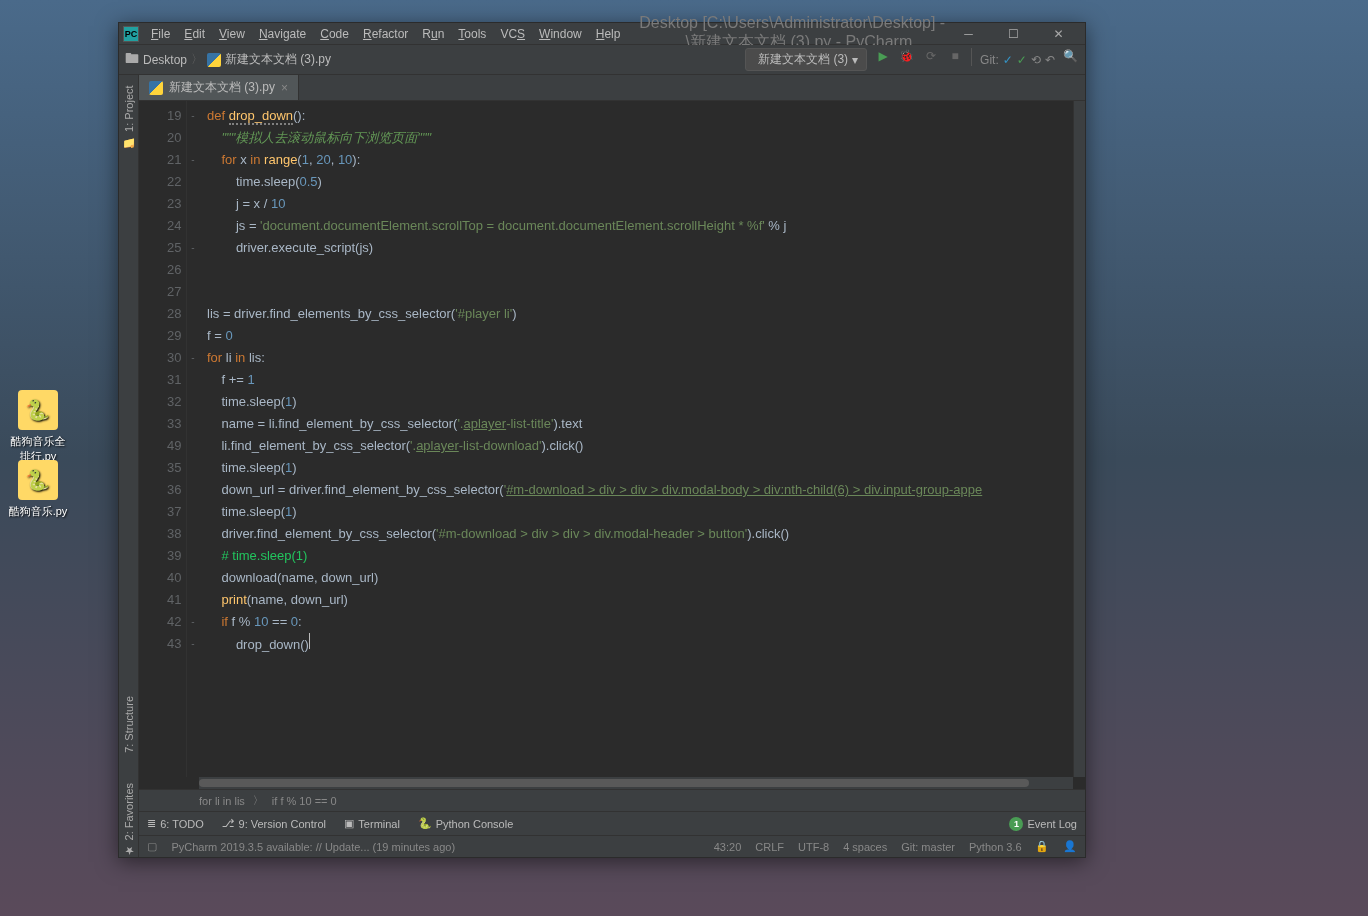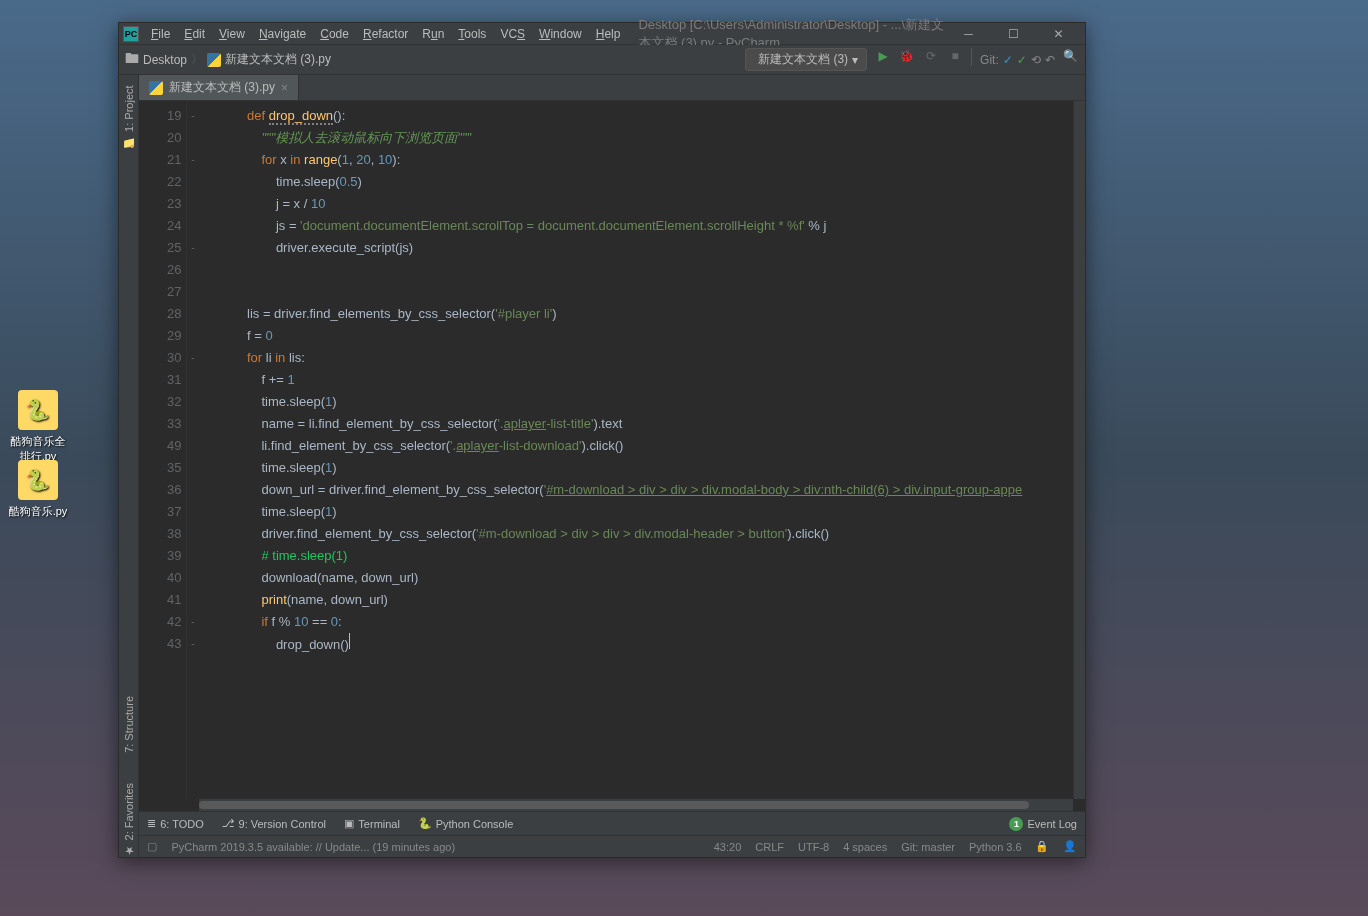--- a/index.html
+++ b/index.html
@@ -5,21 +5,21 @@
 * { margin: 0; padding: 0; box-sizing: border-box; font-family: 'Segoe UI', Arial, sans-serif; }
 body { width: 1368px; height: 916px; background: linear-gradient(180deg, #4a6a8a 0%, #3a4a5a 50%, #5a4a5a 100%); overflow: hidden; position: relative; }
 .desktop-icon { position: absolute; width: 60px; text-align: center; color: #fff; font-size: 11px; text-shadow: 1px 1px 2px #000; }
 .desktop-icon .icon-img { width: 40px; height: 40px; margin: 0 auto 4px; background: #ffd966; border-radius: 4px; display:flex; align-items:center; justify-content:center; font-size: 20px; }
 .window { position: absolute; left: 118px; top: 22px; width: 968px; height: 836px; background: #3c3f41; border: 1px solid #2b2b2b; box-shadow: 0 4px 20px rgba(0,0,0,0.5); display: flex; flex-direction: column; font-size: 12px; color: #bbb; }
 .titlebar { height: 22px; background: #3c3f41; display: flex; align-items: center; padding: 0 4px; border-bottom: 1px solid #323232; }
 .app-icon { width: 16px; height: 16px; background: #21a0a0; border: 1px solid #555; margin-right: 6px; display:flex; align-items:center; justify-content:center; font-size:9px; font-weight:bold; color:#000; }
 .menus { display: flex; gap: 2px; justify-content: center; }
 .menu-item { padding: 2px 6px; cursor: default; }
 .menu-item u { text-decoration: underline; }
-.title-text { margin-left: 12px; color: #7a7a7a; font-size: 13px; flex: 1; }
+.title-text { margin-left: 12px; color: #7a7a7a; font-size: 16px; flex: 1; text-align: center; }
 .win-controls { display: flex; gap: 0; }
 .win-btn { width: 45px; height: 20px; display: flex; align-items: center; justify-content: center; color: #aaa; cursor: default; font-size: 12px; }
 .toolbar { height: 30px; background: #3c3f41; display: flex; align-items: center; padding: 0 6px; border-bottom: 1px solid #323232; }
 .breadcrumb { display: flex; align-items: center; gap: 4px; flex: 1; }
 .breadcrumb .folder-icon { color: #aaa; font-size: 14px; }
 .breadcrumb .sep { color: #666; }
 .breadcrumb .python-icon { width: 14px; height: 14px; background: linear-gradient(135deg, #3673a5 50%, #ffd43b 50%); border-radius: 2px; }
 .toolbar-right { display: flex; gap: 8px; }
 .run-config { background: #4b4b4b; border: 1px solid #555; padding: 2px 8px; border-radius: 3px; display: flex; align-items: center; gap: 4px; }
 .tb-icon { width: 16px; height: 16px; display: flex; align-items: center; justify-content: center; cursor: default; }
@@ -31,21 +31,21 @@
 .editor-area { flex: 1; display: flex; flex-direction: column; background: #2b2b2b; }
 .tabs { height: 26px; background: #3c3f41; display: flex; border-bottom: 1px solid #323232; }
 .tab { background: #515658; padding: 4px 10px; display: flex; align-items: center; gap: 6px; border-right: 1px solid #323232; }
 .tab .python-icon { width: 14px; height: 14px; background: linear-gradient(135deg, #3673a5 50%, #ffd43b 50%); border-radius: 2px; }
 .tab .close { color: #888; cursor: default; }
 .editor { flex: 1; display: flex; overflow: hidden; position: relative; font-family: 'Consolas', 'Courier New', monospace; font-size: 13px; }
 .gutter { width: 48px; background: #2b2b2b; color: #606366; text-align: right; padding: 4px 8px 0 0; line-height: 22px; border-right: 1px solid #323232; }
 .gutter div { height: 22px; margin-left: 28px; }
 .fold-gutter { width: 12px; background: #2b2b2b; padding-top: 4px; line-height: 22px; color: #606366; font-size: 10px; }
 .fold-gutter div { height: 22px; display:flex; align-items:center; justify-content:center; }
-.code { flex: 1; padding: 4px 0 0 8px; line-height: 22px; white-space: pre; color: #a9b7c6; overflow: hidden; margin-left: 40px; }
+.code { flex: 1; padding: 4px 0 0 8px; line-height: 22px; white-space: pre; color: #a9b7c6; overflow: hidden; }
 .code div { height: 22px; }
 .kw { color: #cc7832; }
 .str { color: #6a8759; }
 .num { color: #6897bb; }
 .fn { color: #ffc66d; }
 .cmt { color: #22c55e; }
 .doc { color: #629755; font-style: italic; }
 .id-underline { text-decoration: underline; text-decoration-color: #6a8759; }
 .def-underline { border-bottom: 2px dotted #808080; }
 .right-stripe { width: 12px; background: #3c3f41; border-left: 1px solid #323232; }
@@ -211,20 +211,25 @@
             <div>-</div>
           </div>
         <div class="code" id="code-lines"><div><span class="kw">def</span> <span class="fn def-underline">drop_down</span>():</div><div>    <span class="doc">"""模拟人去滚动鼠标向下浏览页面"""</span></div><div>    <span class="kw">for</span> x <span class="kw">in</span> <span class="fn">range</span>(<span class="num">1</span>, <span class="num">20</span>, <span class="num">10</span>):</div><div>        time.sleep(<span class="num">0.5</span>)</div><div>        j = x / <span class="num">10</span></div><div>        js = <span class="str">'document.documentElement.scrollTop = document.documentElement.scrollHeight * %f'</span> % j</div><div>        driver.execute_script(js)</div><div></div><div></div><div>lis = driver.find_elements_by_css_selector(<span class="str">'#player li'</span>)</div><div>f = <span class="num">0</span></div><div><span class="kw">for</span> li <span class="kw">in</span> lis:</div><div>    f += <span class="num">1</span></div><div>    time.sleep(<span class="num">1</span>)</div><div>    name = li.find_element_by_css_selector(<span class="str">'.<span class="id-underline">aplayer</span>-list-title'</span>).text</div><div>    li.find_element_by_css_selector(<span class="str">'.<span class="id-underline">aplayer</span>-list-download'</span>).click()</div><div>    time.sleep(<span class="num">1</span>)</div><div>    down_url = driver.find_element_by_css_selector(<span class="str">'<span class="id-underline">#m-download &gt; div &gt; div &gt; div.modal-body &gt; div:nth-child(6) &gt; div.input-group-appe</span></span></div><div>    time.sleep(<span class="num">1</span>)</div><div>    driver.find_element_by_css_selector(<span class="str">'#m-download &gt; div &gt; div &gt; div.modal-header &gt; button'</span>).click()</div><div>    <span class="cmt"># time.sleep(1)</span></div><div>    download(name, down_url)</div><div>    <span class="fn">print</span>(name, down_url)</div><div>    <span class="kw">if</span> f % <span class="num">10</span> == <span class="num">0</span>:</div><div>        drop_down()<span class="caret"></span></div></div>
         <div class="right-stripe"></div>
       </div>
 
       <div class="scrollbar-h">
         <div class="scrollbar-thumb"></div>
       </div>
 
+      <div class="breadcrumb-bar">
+        <span>for li in lis</span>
+        <span>〉</span>
+        <span>if f % 10 == 0</span>
+      </div>
 
       <div class="tools-bar">
         <div class="tool-item">
             <span>≣</span>
             <span>6: TODO</span>
           </div>
         <div class="tool-item">
             <span>⎇</span>
             <span>9: Version Control</span>
           </div>

